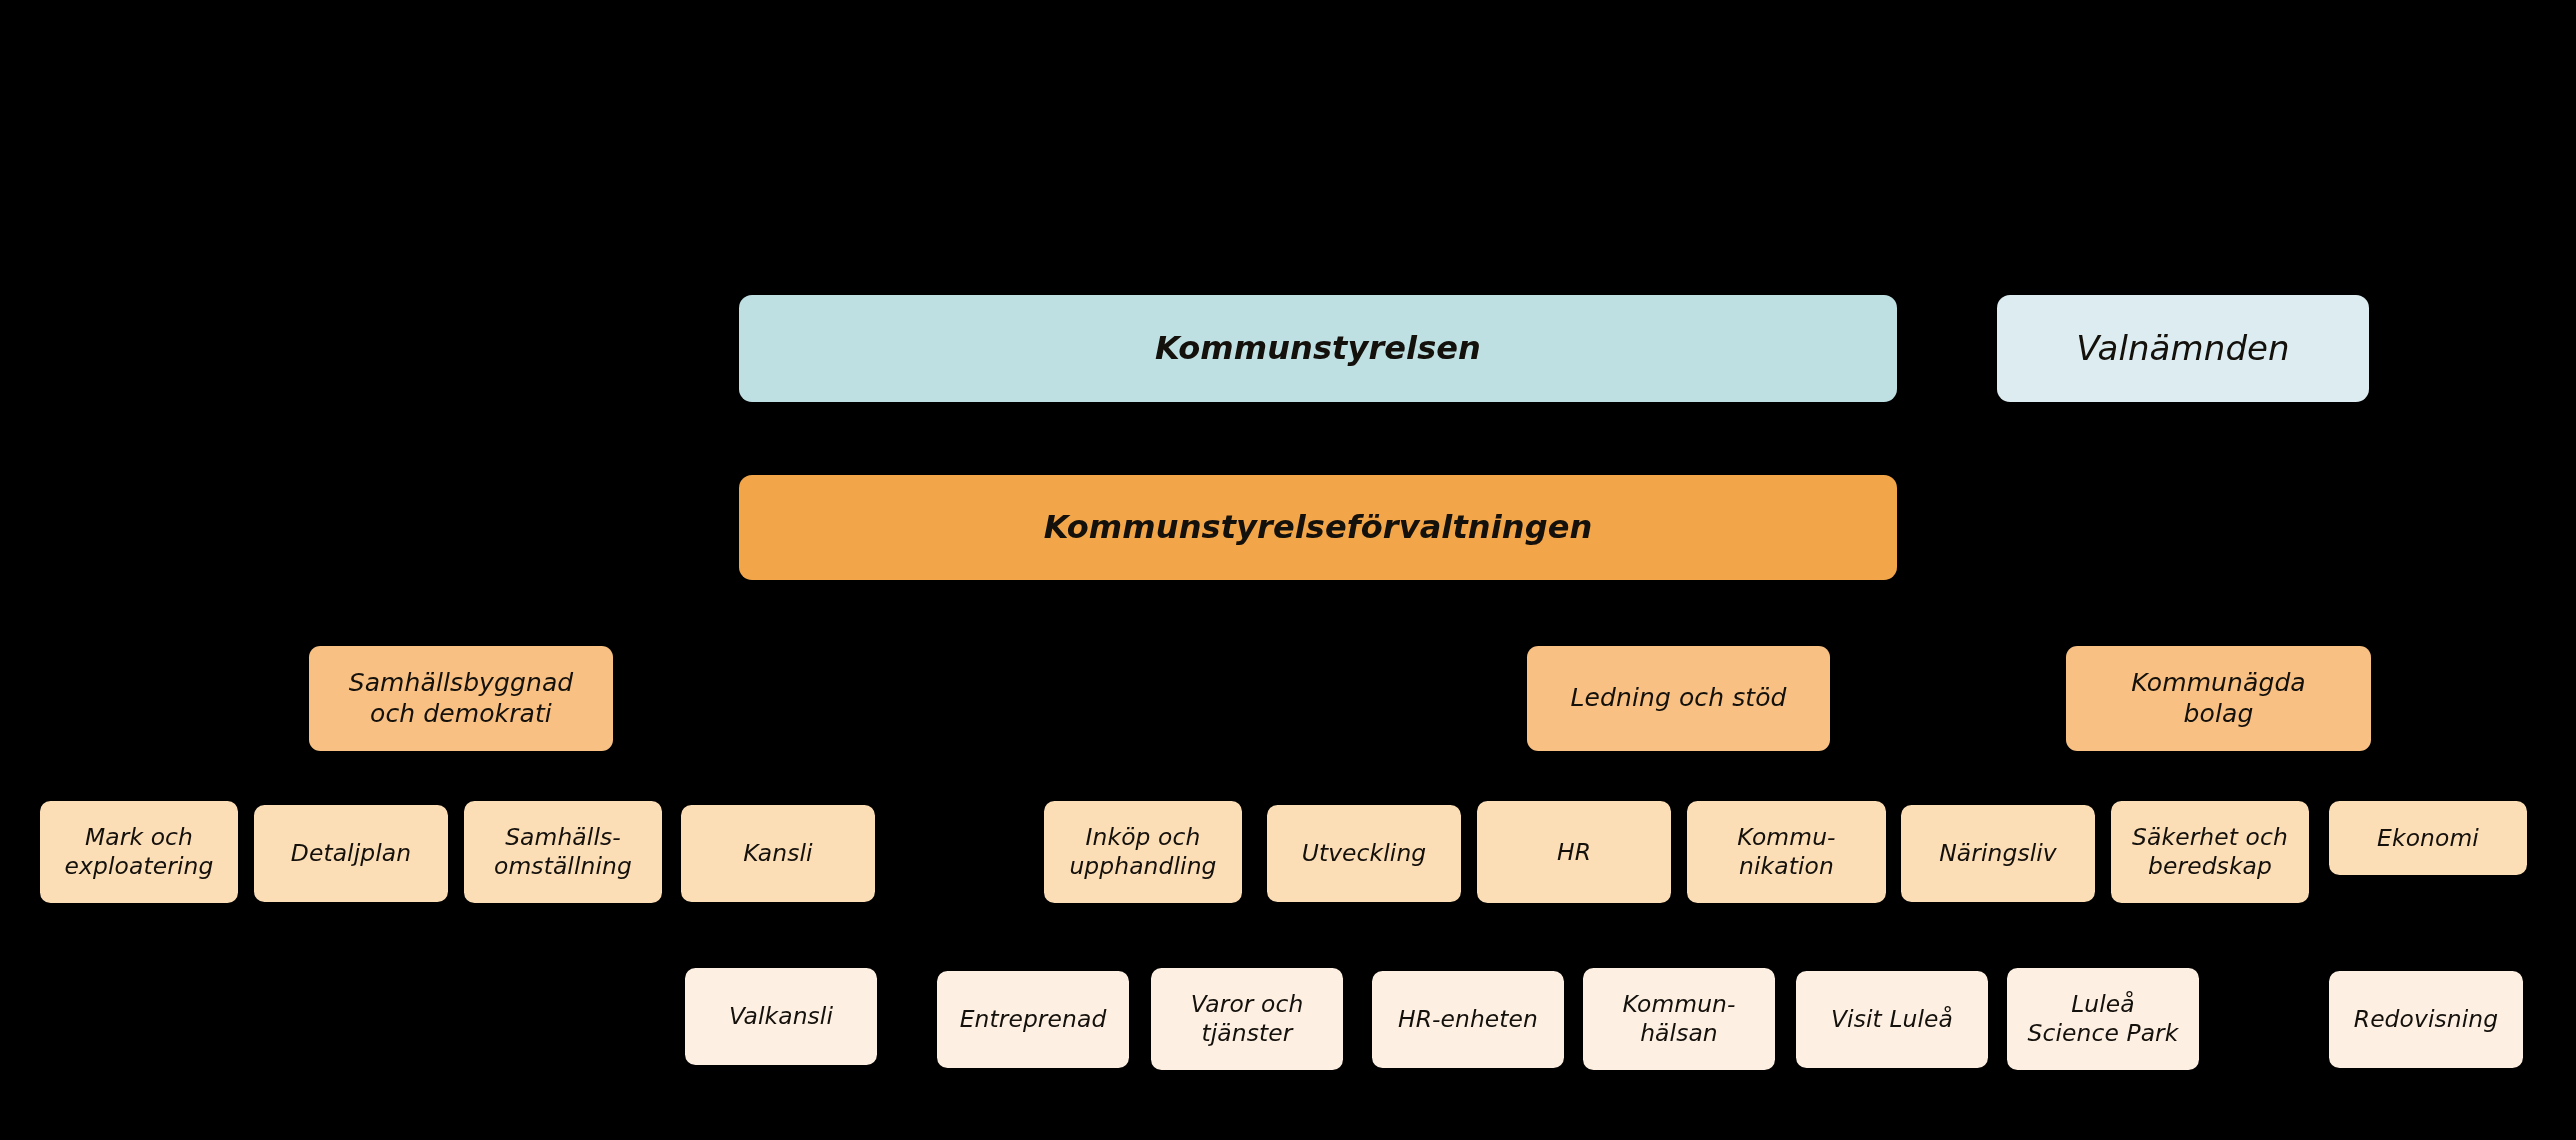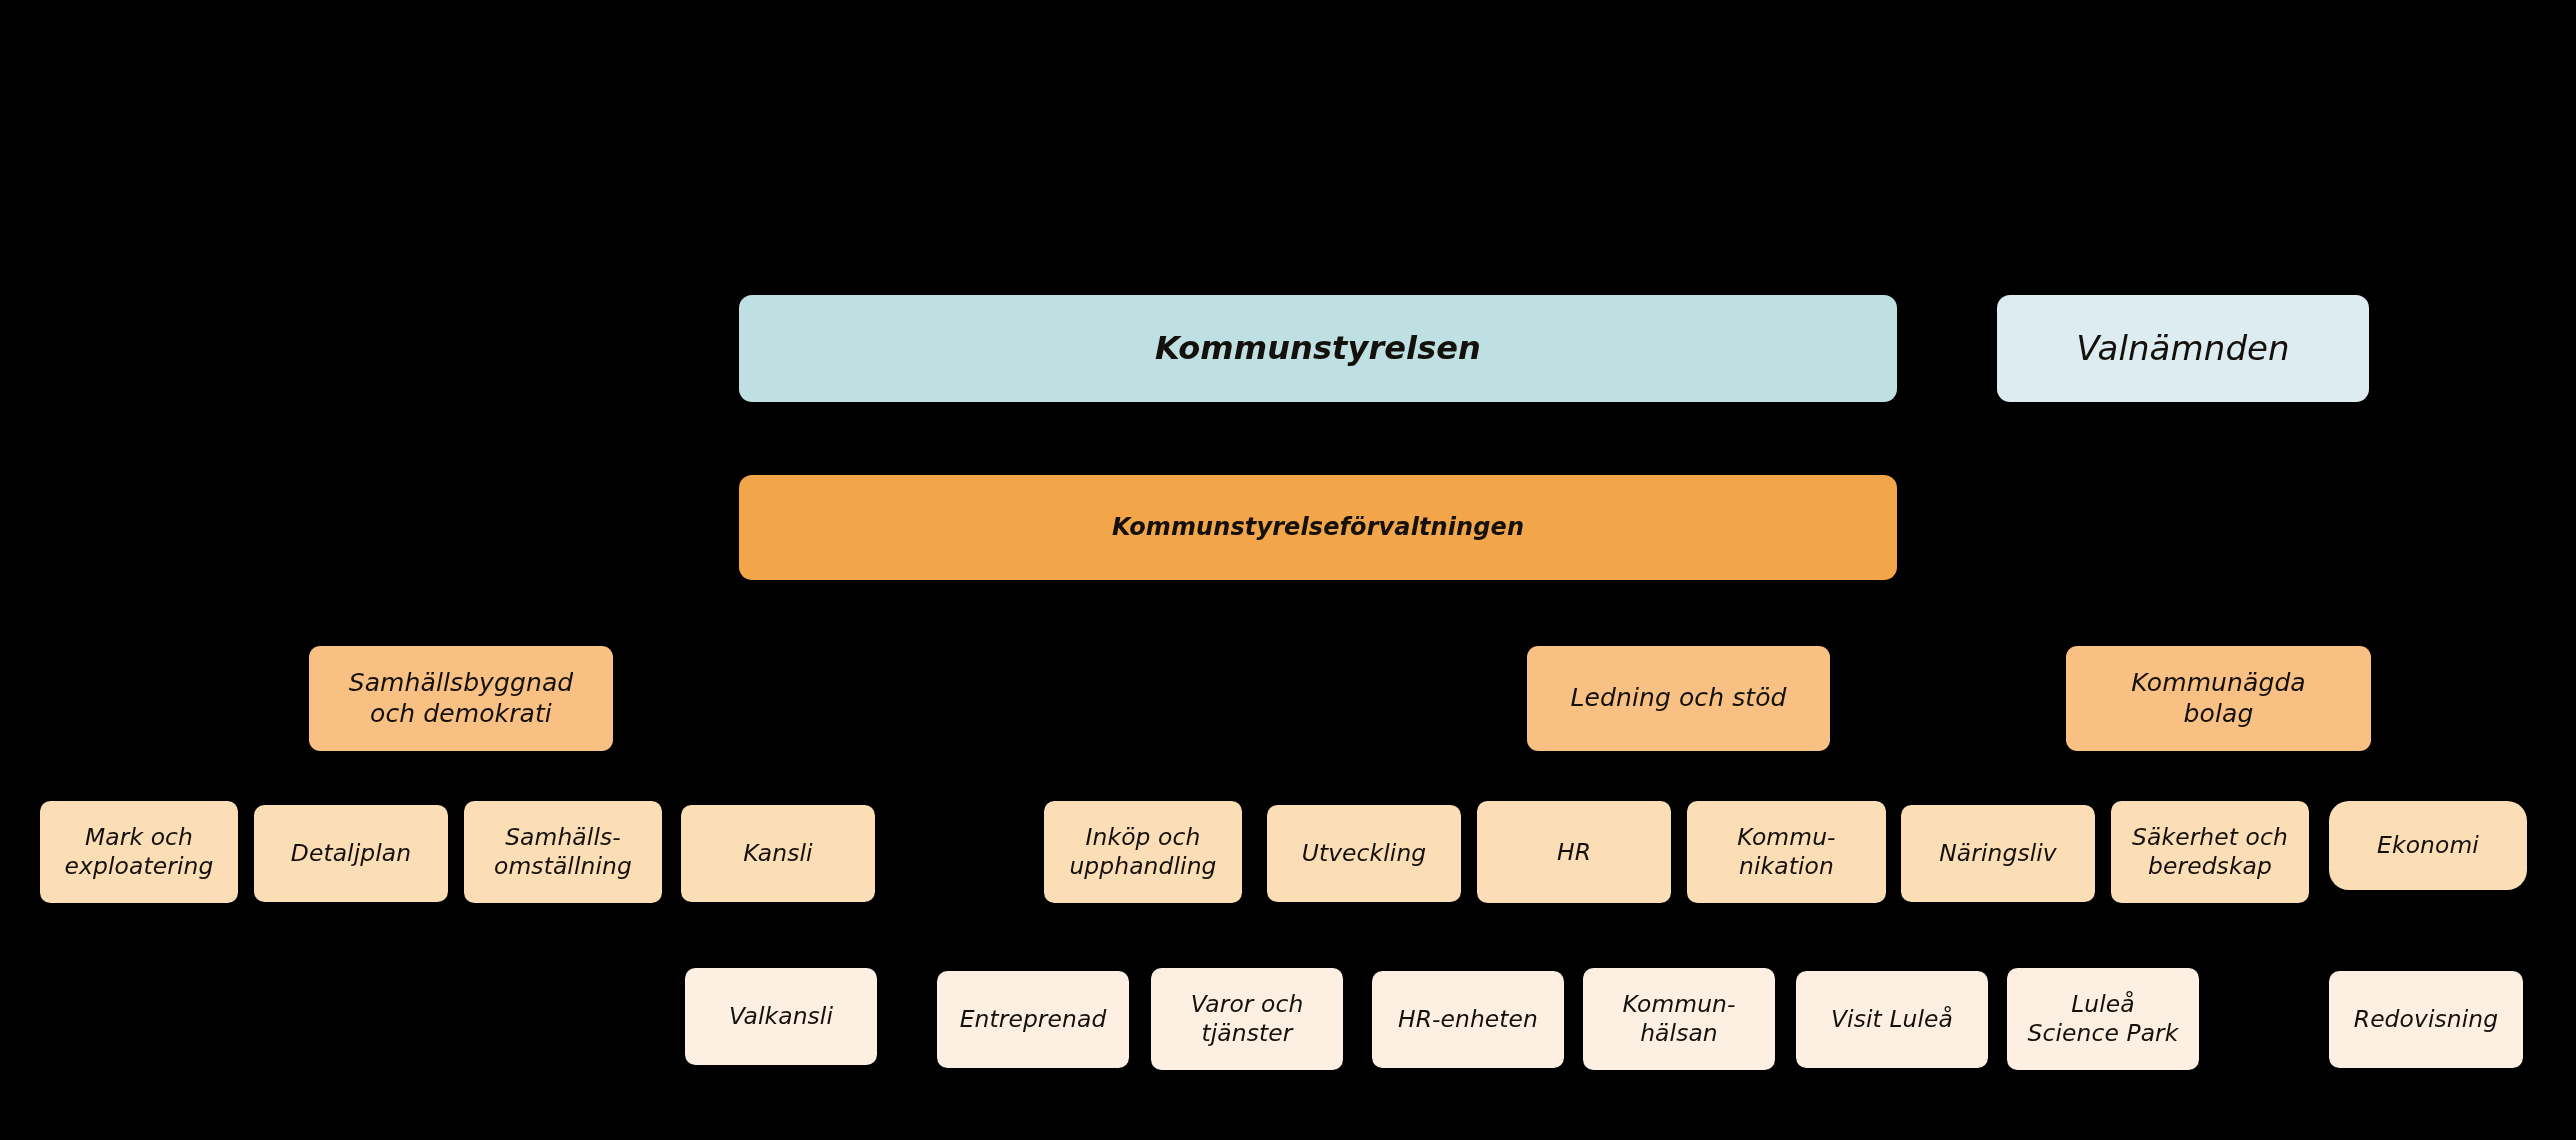--- a/index.html
+++ b/index.html
@@ -32,21 +32,21 @@
     border-radius:13px;
   }
   .tier-board-alt{
     background:#dcecf0;
     font-size:34px;
     font-weight:400;
     border-radius:13px;
   }
   .tier-admin{
     background:#f2a649;
-    font-size:24px;
+    font-size:32px;
     font-weight:700;
     border-radius:13px;
   }
   .tier-area{
     background:#f8c183;
     font-size:25px;
     font-weight:400;
     border-radius:11.3px;
   }
   .tier-unit{
@@ -89,21 +89,21 @@
       <div class="node tier-unit" style="left: 681px; top: 805px; width: 194px; height: 97px;">Kansli</div>
       <div class="node tier-unit" style="left: 1044px; top: 801px; width: 198px; height: 102px;">Inköp och
 upphandling</div>
       <div class="node tier-unit" style="left: 1267px; top: 805px; width: 194px; height: 97px;">Utveckling</div>
       <div class="node tier-unit" style="left: 1477px; top: 801px; width: 194px; height: 102px;">HR</div>
       <div class="node tier-unit" style="left: 1687px; top: 801px; width: 199px; height: 102px;">Kommu-
 nikation</div>
       <div class="node tier-unit" style="left: 1901px; top: 805px; width: 194px; height: 97px;">Näringsliv</div>
       <div class="node tier-unit" style="left: 2111px; top: 801px; width: 198px; height: 102px;">Säkerhet och
 beredskap</div>
-      <div class="node tier-unit" style="left: 2329px; top: 801px; width: 198px; height: 89px; border-radius: 20px;">Ekonomi</div>
+      <div class="node tier-unit" style="left: 2329px; top: 801px; width: 198px; height: 74px;">Ekonomi</div>
     </div>
     <div style="position: absolute; left: 0px; top: 8px; width: 100%; height: 100%; padding-left: 24px;">
       <div class="node tier-sub" style="left: 685px; top: 960px; width: 192px; height: 97px;">Valkansli</div>
       <div class="node tier-sub" style="left: 937px; top: 963px; width: 192px; height: 97px;">Entreprenad</div>
       <div class="node tier-sub" style="left: 1151px; top: 960px; width: 192px; height: 102px;">Varor och
 tjänster</div>
       <div class="node tier-sub" style="left: 1372px; top: 963px; width: 192px; height: 97px;">HR-enheten</div>
       <div class="node tier-sub" style="left: 1583px; top: 960px; width: 192px; height: 102px;">Kommun-
 hälsan</div>
       <div class="node tier-sub" style="left: 1796px; top: 963px; width: 192px; height: 97px;">Visit Luleå</div>

